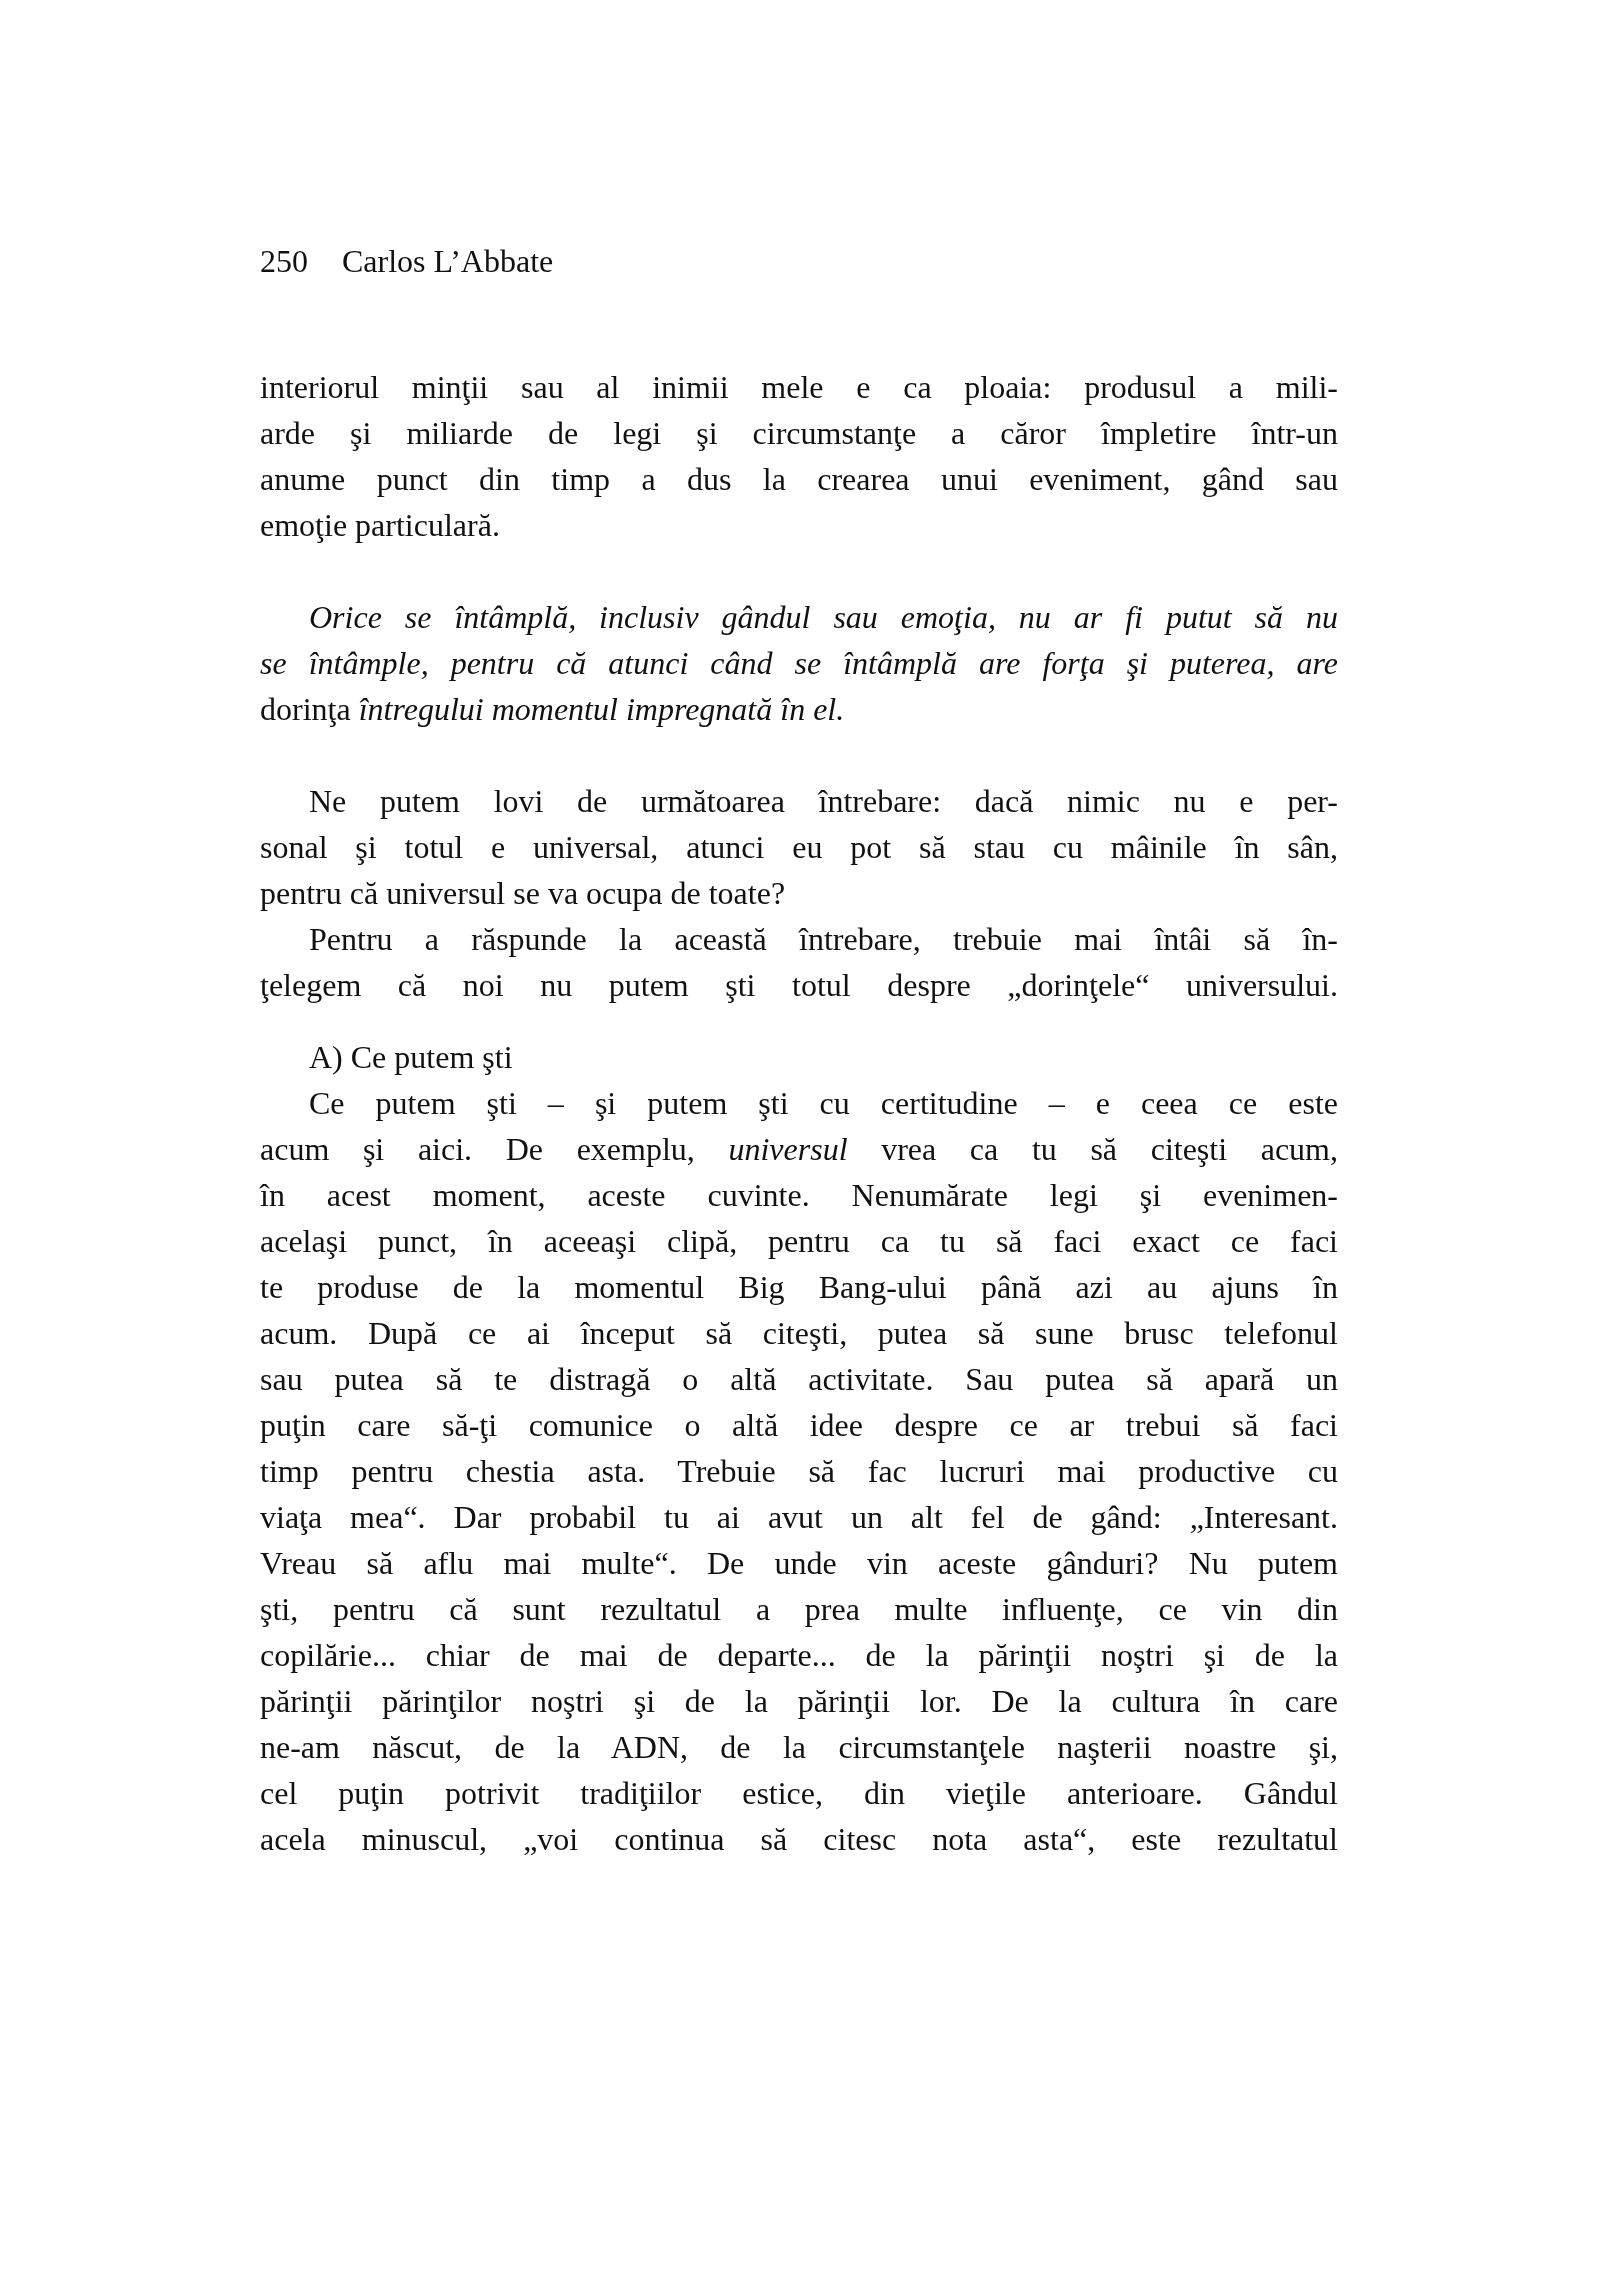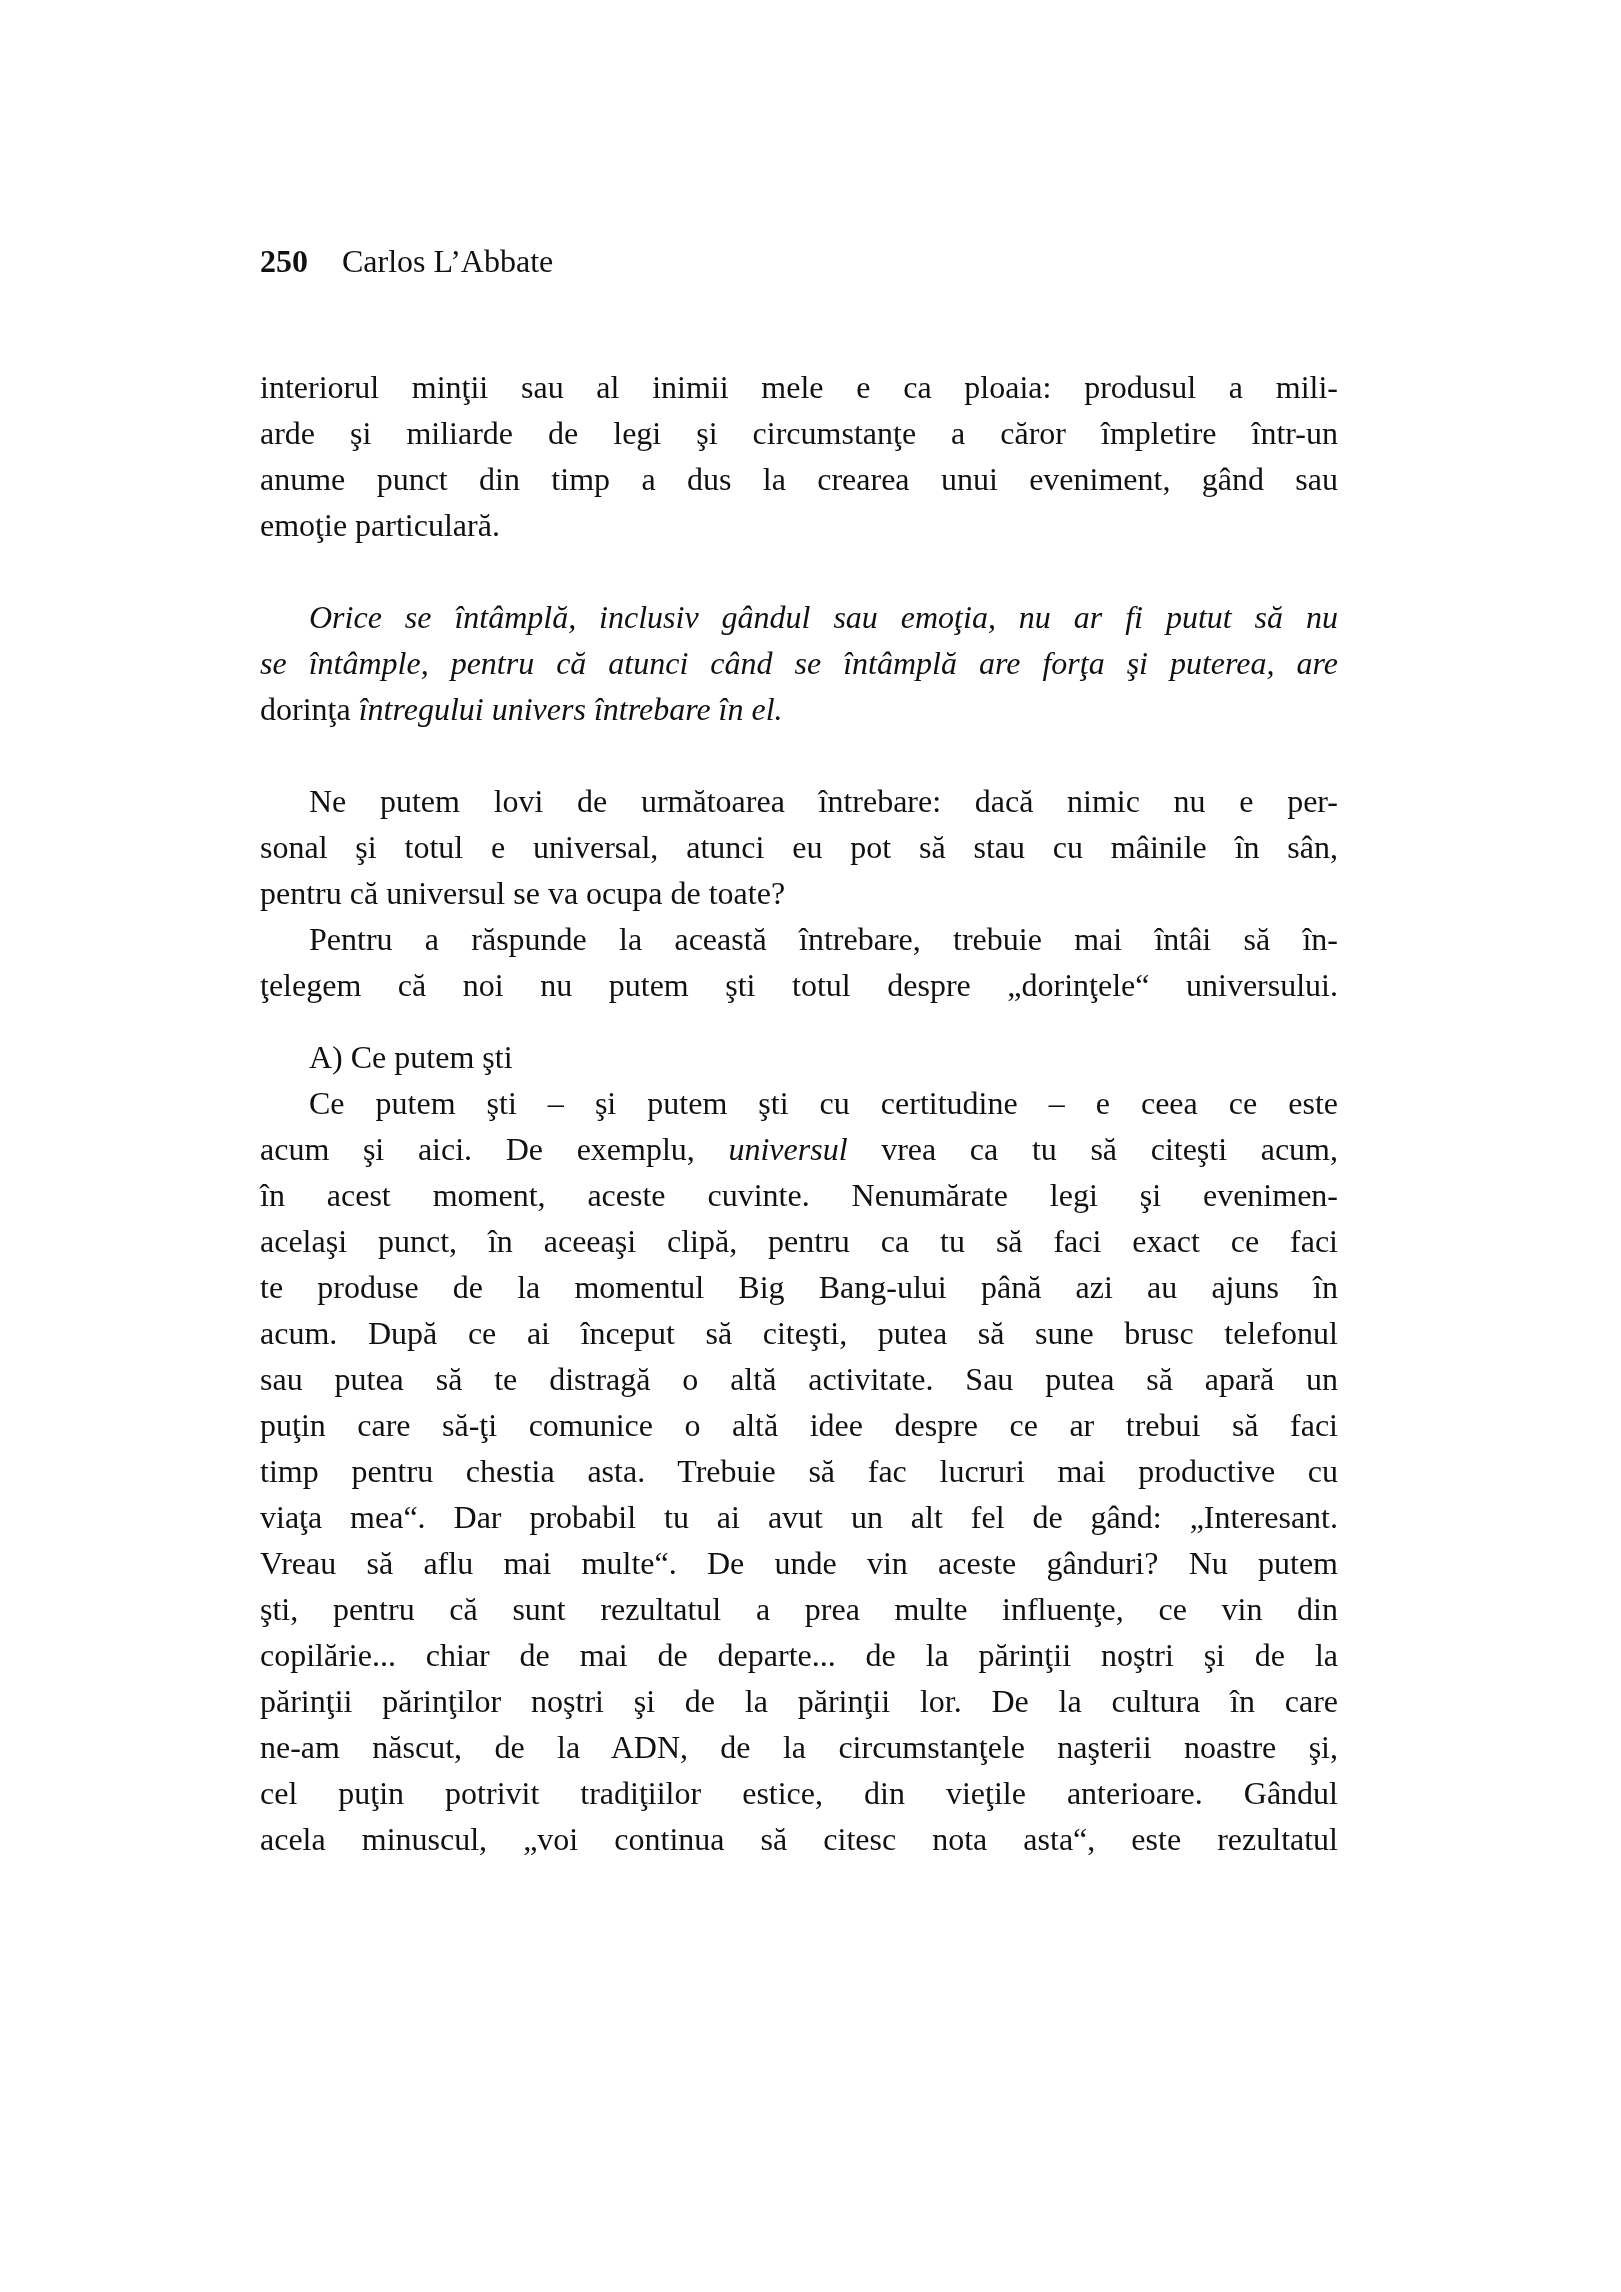--- a/index.html
+++ b/index.html
@@ -1,19 +1,19 @@
 <!DOCTYPE html>
 <html><head>
 <meta charset="utf-8">
 <style>
   html, body { margin: 0; padding: 0; background: #ffffff; }
   body { width: 1621px; height: 2293px; position: relative; overflow: hidden;
          font-family: "Liberation Serif", "DejaVu Serif", serif; color: #111; }
   .header { position: absolute; left: 260px; top: 243px; font-size: 32px; }
-  .header .pnum { font-weight: bold; display: inline-block; width: 82px; }
+  .header .pnum { font-weight: normal; display: inline-block; width: 82px; }
   .body { position: absolute; left: 260px; top: 364px; width: 1078px; font-size: 32px; line-height: 46px; }
   .line { display: block; white-space: nowrap; text-align: justify; text-align-last: justify; height: 46px; }
   .line.last { text-align-last: left; }
   .indent { padding-left: 49px; }
   .gap { height: 46px; }
   .gap2 { height: 25.5px; }
   i { }
   .heading { font-weight: normal; }
 </style>
 </head>
@@ -27,21 +27,21 @@
   <div>
     <span class="line">interiorul minţii sau al inimii mele e ca ploaia: produsul a mili-</span>
     <span class="line">arde şi miliarde de legi şi circumstanţe a căror împletire într-un</span>
     <span class="line">anume punct din timp a dus la crearea unui eveniment, gând sau</span>
     <span class="line last">emoţie particulară.</span>
   </div>
   <div class="gap"></div>
   <div>
     <span class="line indent"><i>Orice se întâmplă, inclusiv gândul sau emoţia, nu ar fi putut să nu</i></span>
     <span class="line"><i>se întâmple, pentru că atunci când se întâmplă are forţa şi puterea, are</i></span>
-    <span class="line last"><span>dorinţa </span><i>întregului univers întrebare în el.</i></span>
+    <span class="line last"><span>dorinţa </span><i>întregului momentul impregnată în el.</i></span>
   </div>
   <div class="gap"></div>
   <div>
     <span class="line indent">Ne putem lovi de următoarea întrebare: dacă nimic nu e per-</span>
     <span class="line">sonal şi totul e universal, atunci eu pot să stau cu mâinile în sân,</span>
     <span class="line last">pentru că universul se va ocupa de toate?</span>
   </div>
   <div>
     <span class="line indent">Pentru a răspunde la această întrebare, trebuie mai întâi să în-</span>
     <span class="line">ţelegem că noi nu putem şti totul despre „dorinţele“ universului.</span>

